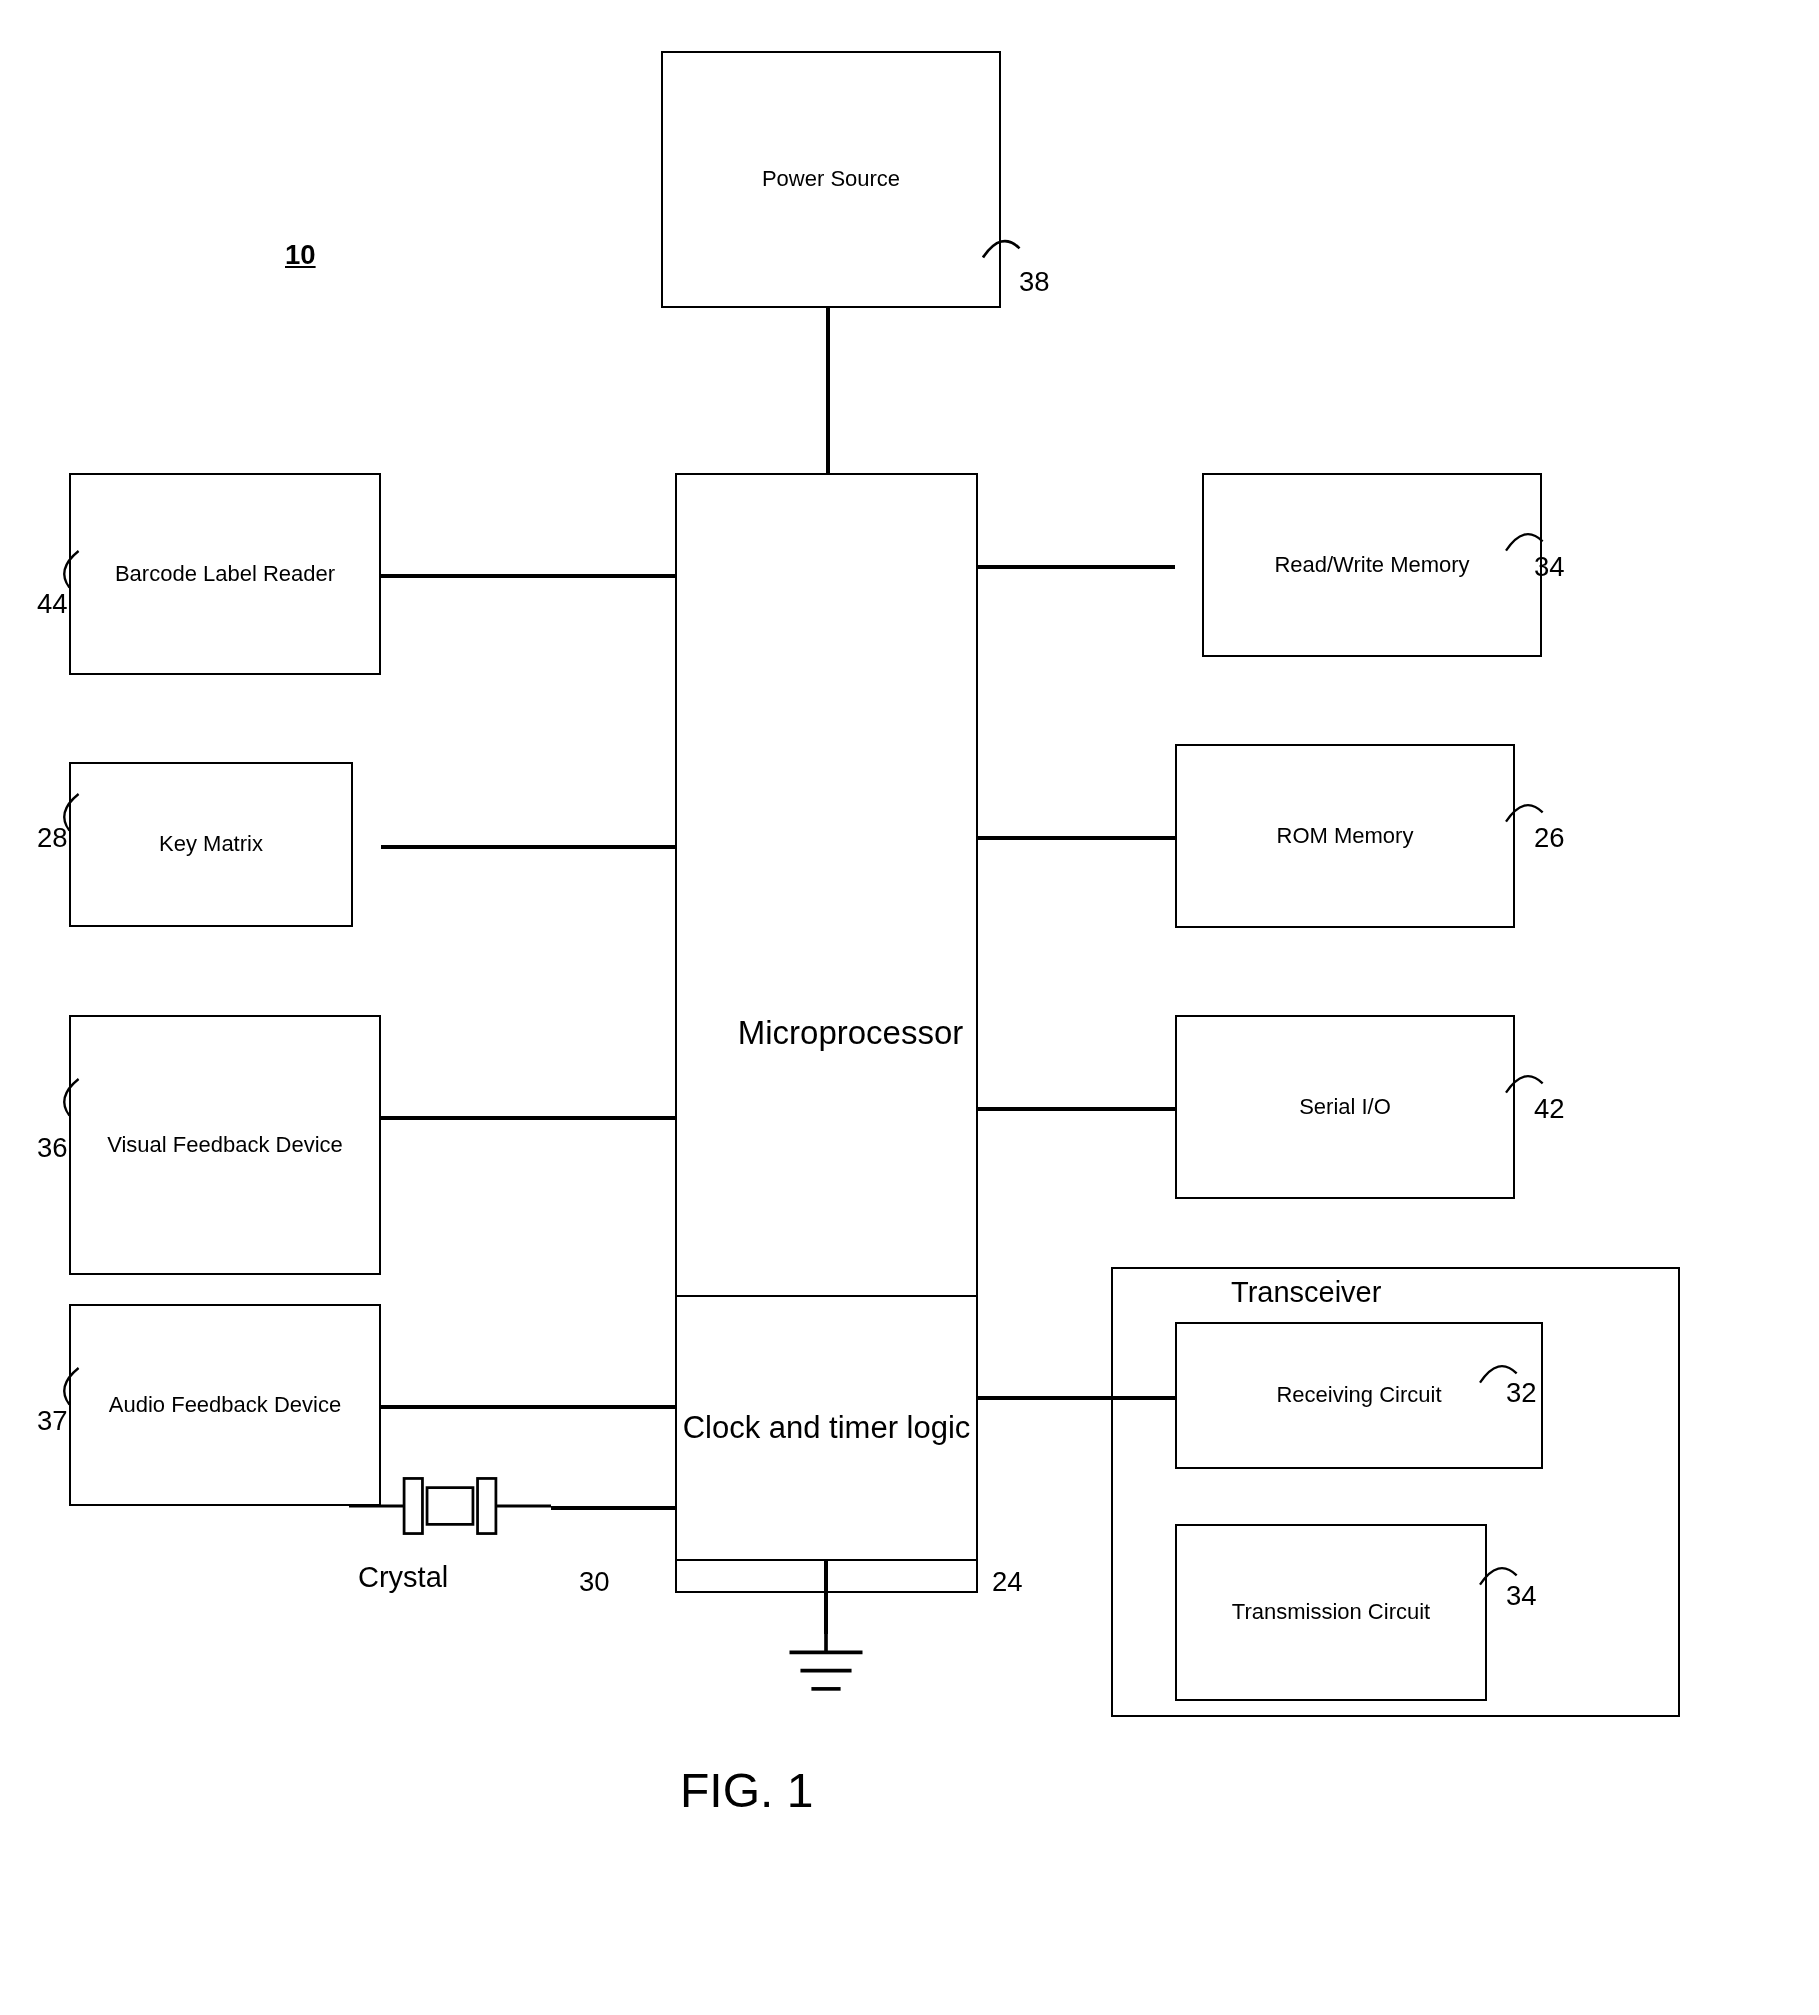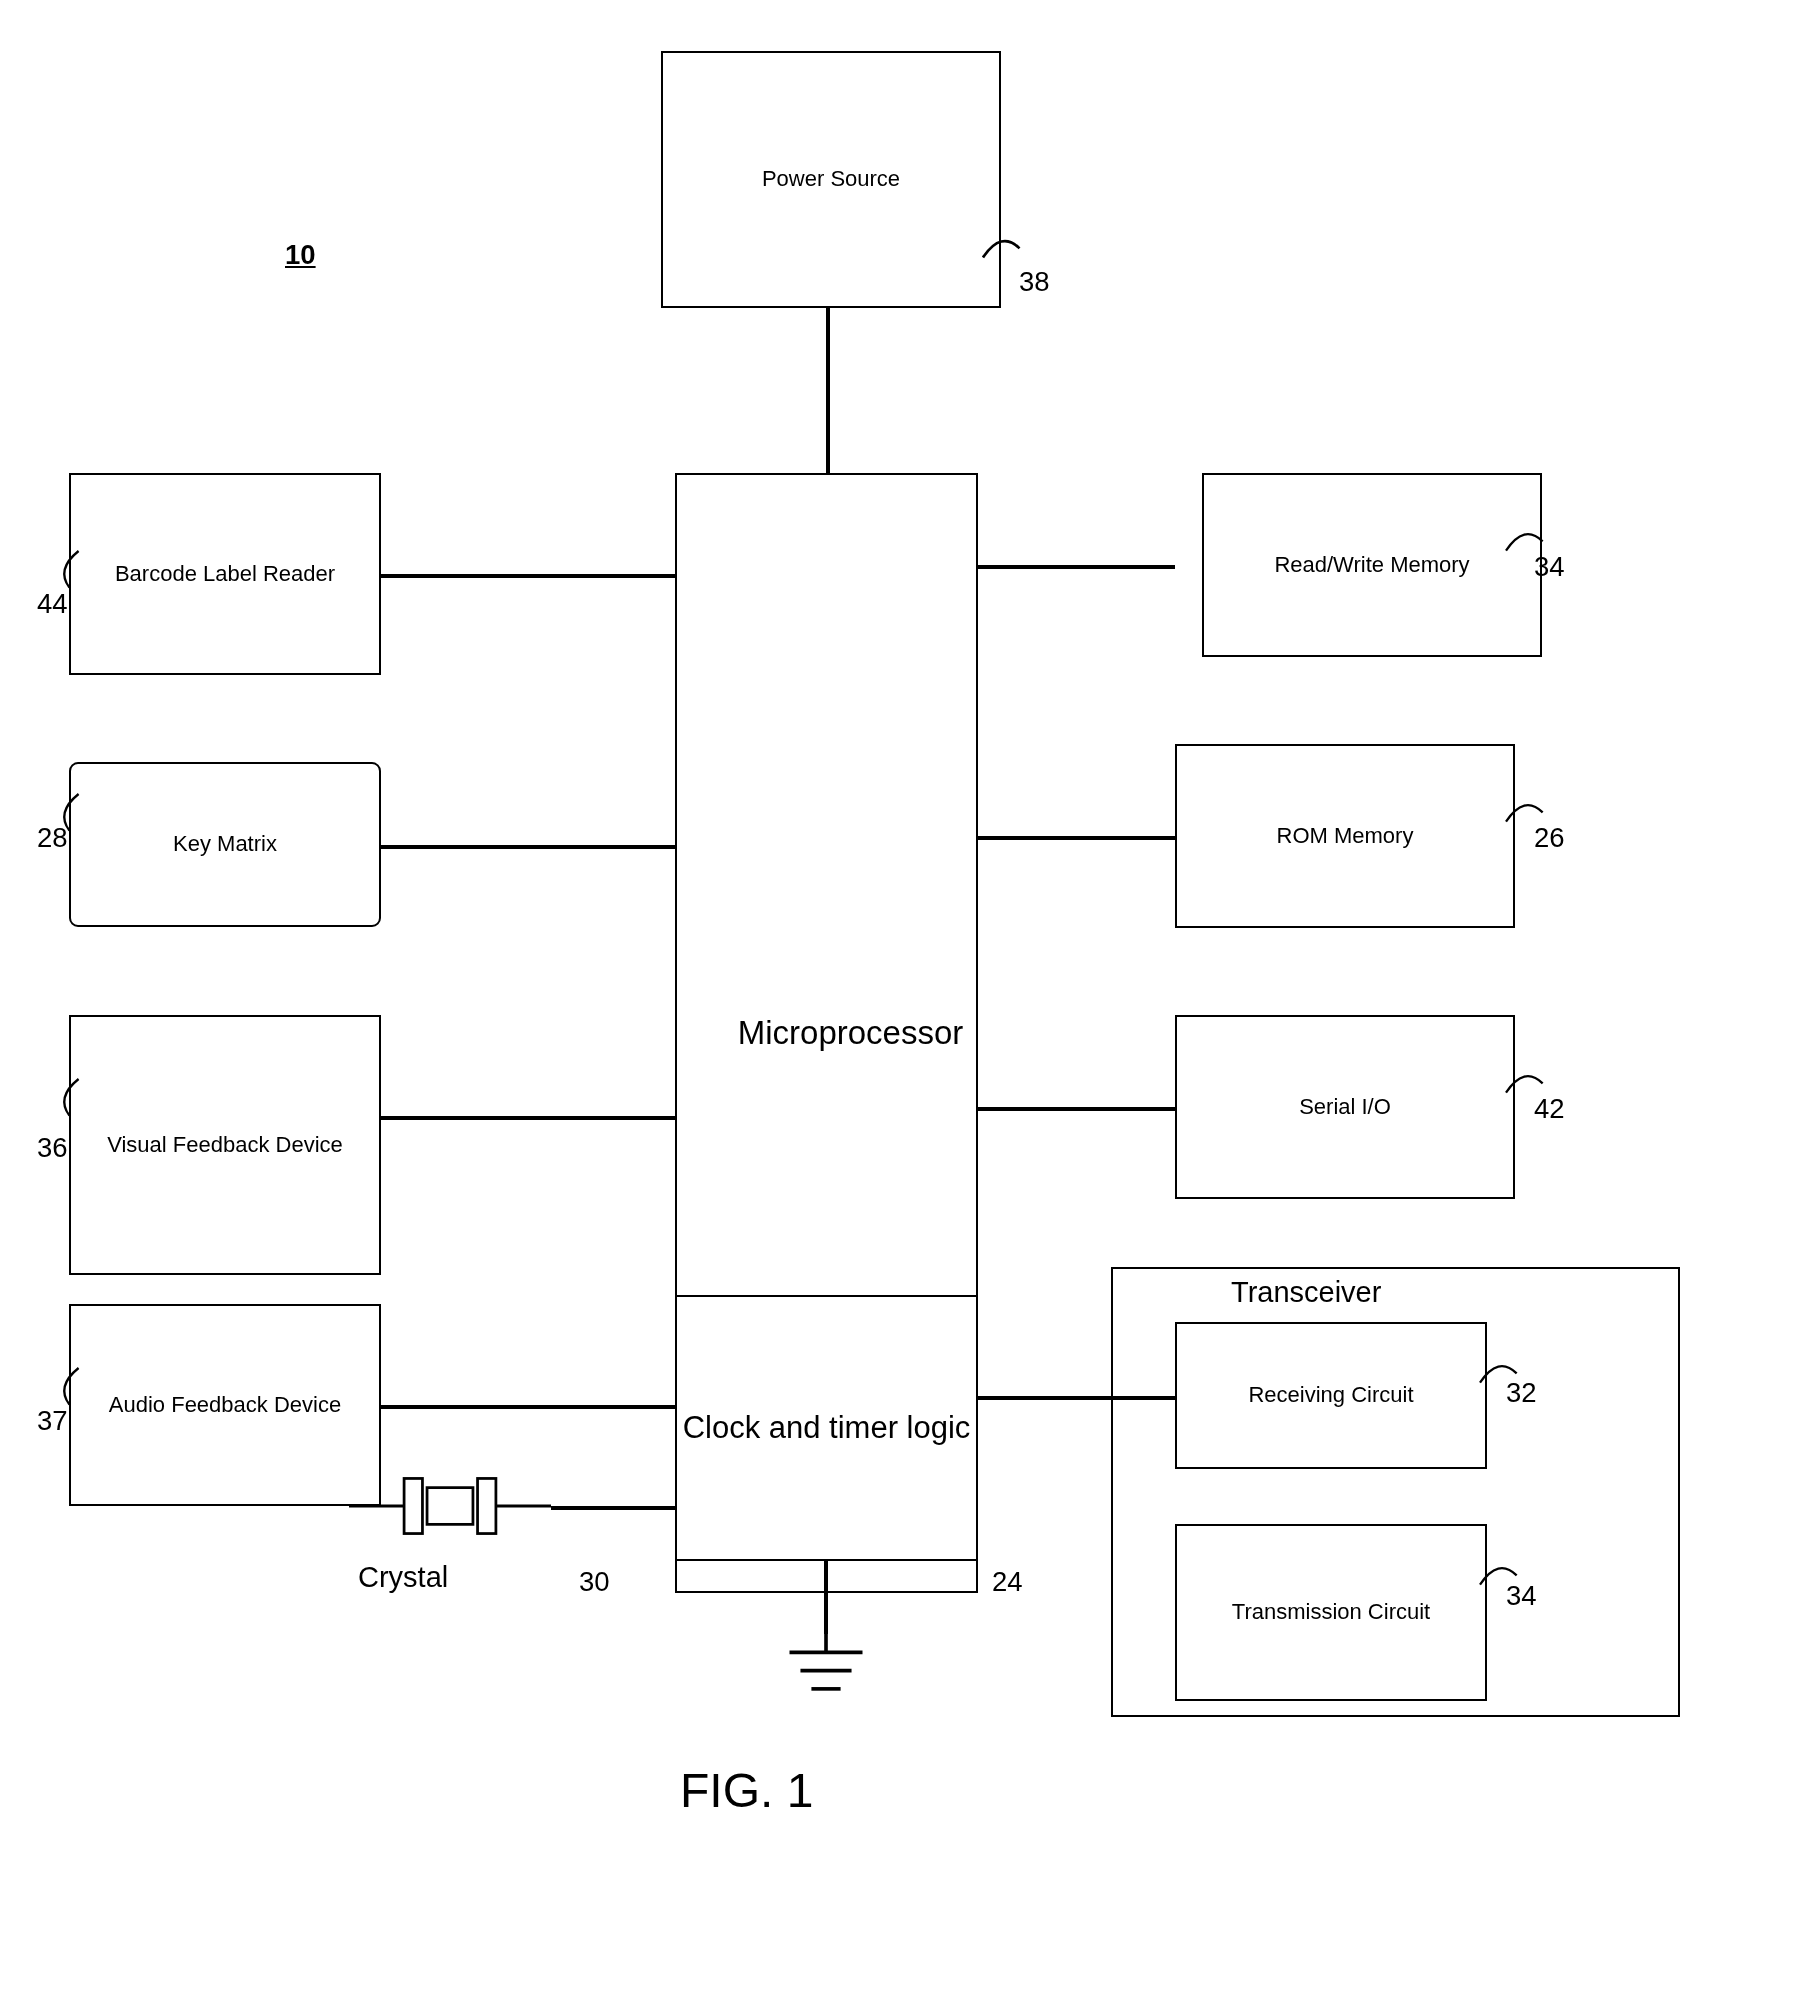--- a/index.html
+++ b/index.html
@@ -94,21 +94,21 @@
   </div>
 
   <div class="ref-num" style="left:37px; top:588px;">44</div>
 
   <svg style="position:absolute; left:51px; top:551px; overflow:visible;" width="46" height="55" viewBox="0 0 50 60">
     <path d="M 30,0 Q 5,20 20,40" fill="none" stroke="#000" stroke-width="2.5"></path>
   </svg>
 
   <div class="line" style="left:381px; top:574px; width:294px; height:3.7px;"></div>
 
-  <div class="box" style="left:69px; top:762px; width:312px; height:165px;border-radius:9px;">
+  <div class="box" style="left:69px; top:762px; width:284px; height:165px;">
     <span>Key Matrix</span>
   </div>
 
   <div class="ref-num" style="left:37px; top:822px;">28</div>
   <svg style="position:absolute; left:51px; top:794px; overflow:visible;" width="46" height="55" viewBox="0 0 50 60">
     <path d="M 30,0 Q 5,20 20,40" fill="none" stroke="#000" stroke-width="2.5"></path>
   </svg>
 
   <div class="line" style="left:381px; top:845px; width:294px; height:3.7px;"></div>
 
@@ -164,21 +164,21 @@
   <svg style="position:absolute; left:1506px; top:1065px; overflow:visible;" width="55" height="46" viewBox="0 0 60 50">
     <path d="M 0,30 Q 20,0 40,20" fill="none" stroke="#000" stroke-width="2.5"></path>
   </svg>
 
   <div class="line" style="left:978px; top:1107px; width:197px; height:3.7px;"></div>
 
   <div class="transceiver-outer" style="left:1111px; top:1267px; width:569px; height:450px;"></div>
 
   <div style="position:absolute; left:1231px; top:1276px; font-size:29px;">Transceiver</div>
 
-  <div class="box" style="left:1175px; top:1322px; width:312px; height:147px;">
+  <div class="box" style="left:1175px; top:1322px; width:368px; height:147px;">
     <span>Receiving Circuit</span>
   </div>
 
   <div class="ref-num" style="left:1506px; top:1377px;">32</div>
   <svg style="position:absolute; left:1480px; top:1355px; overflow:visible;" width="55" height="46" viewBox="0 0 60 50">
     <path d="M 0,30 Q 20,0 40,20" fill="none" stroke="#000" stroke-width="2.5"></path>
   </svg>
 
   <div class="box" style="left:1175px; top:1524px; width:312px; height:177px;">
     <span>Transmission Circuit</span>

